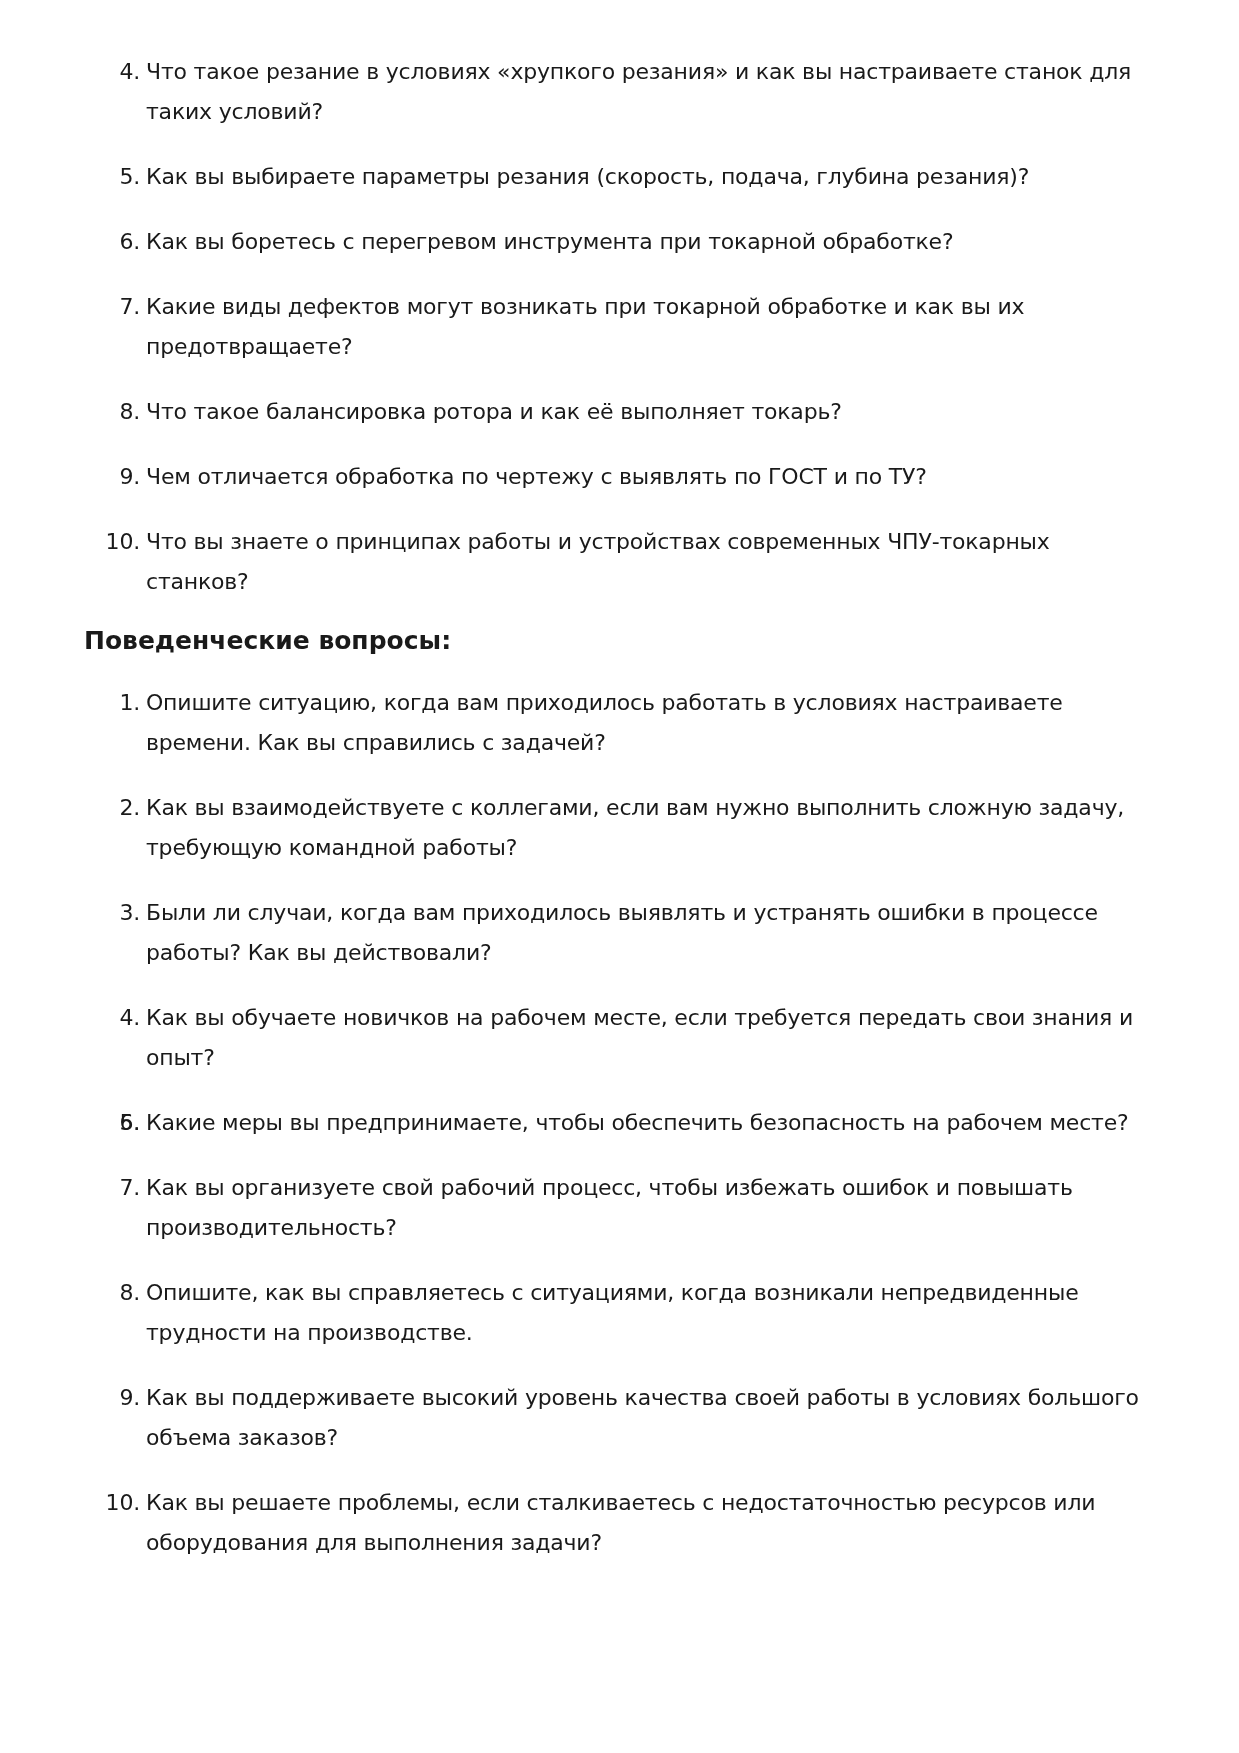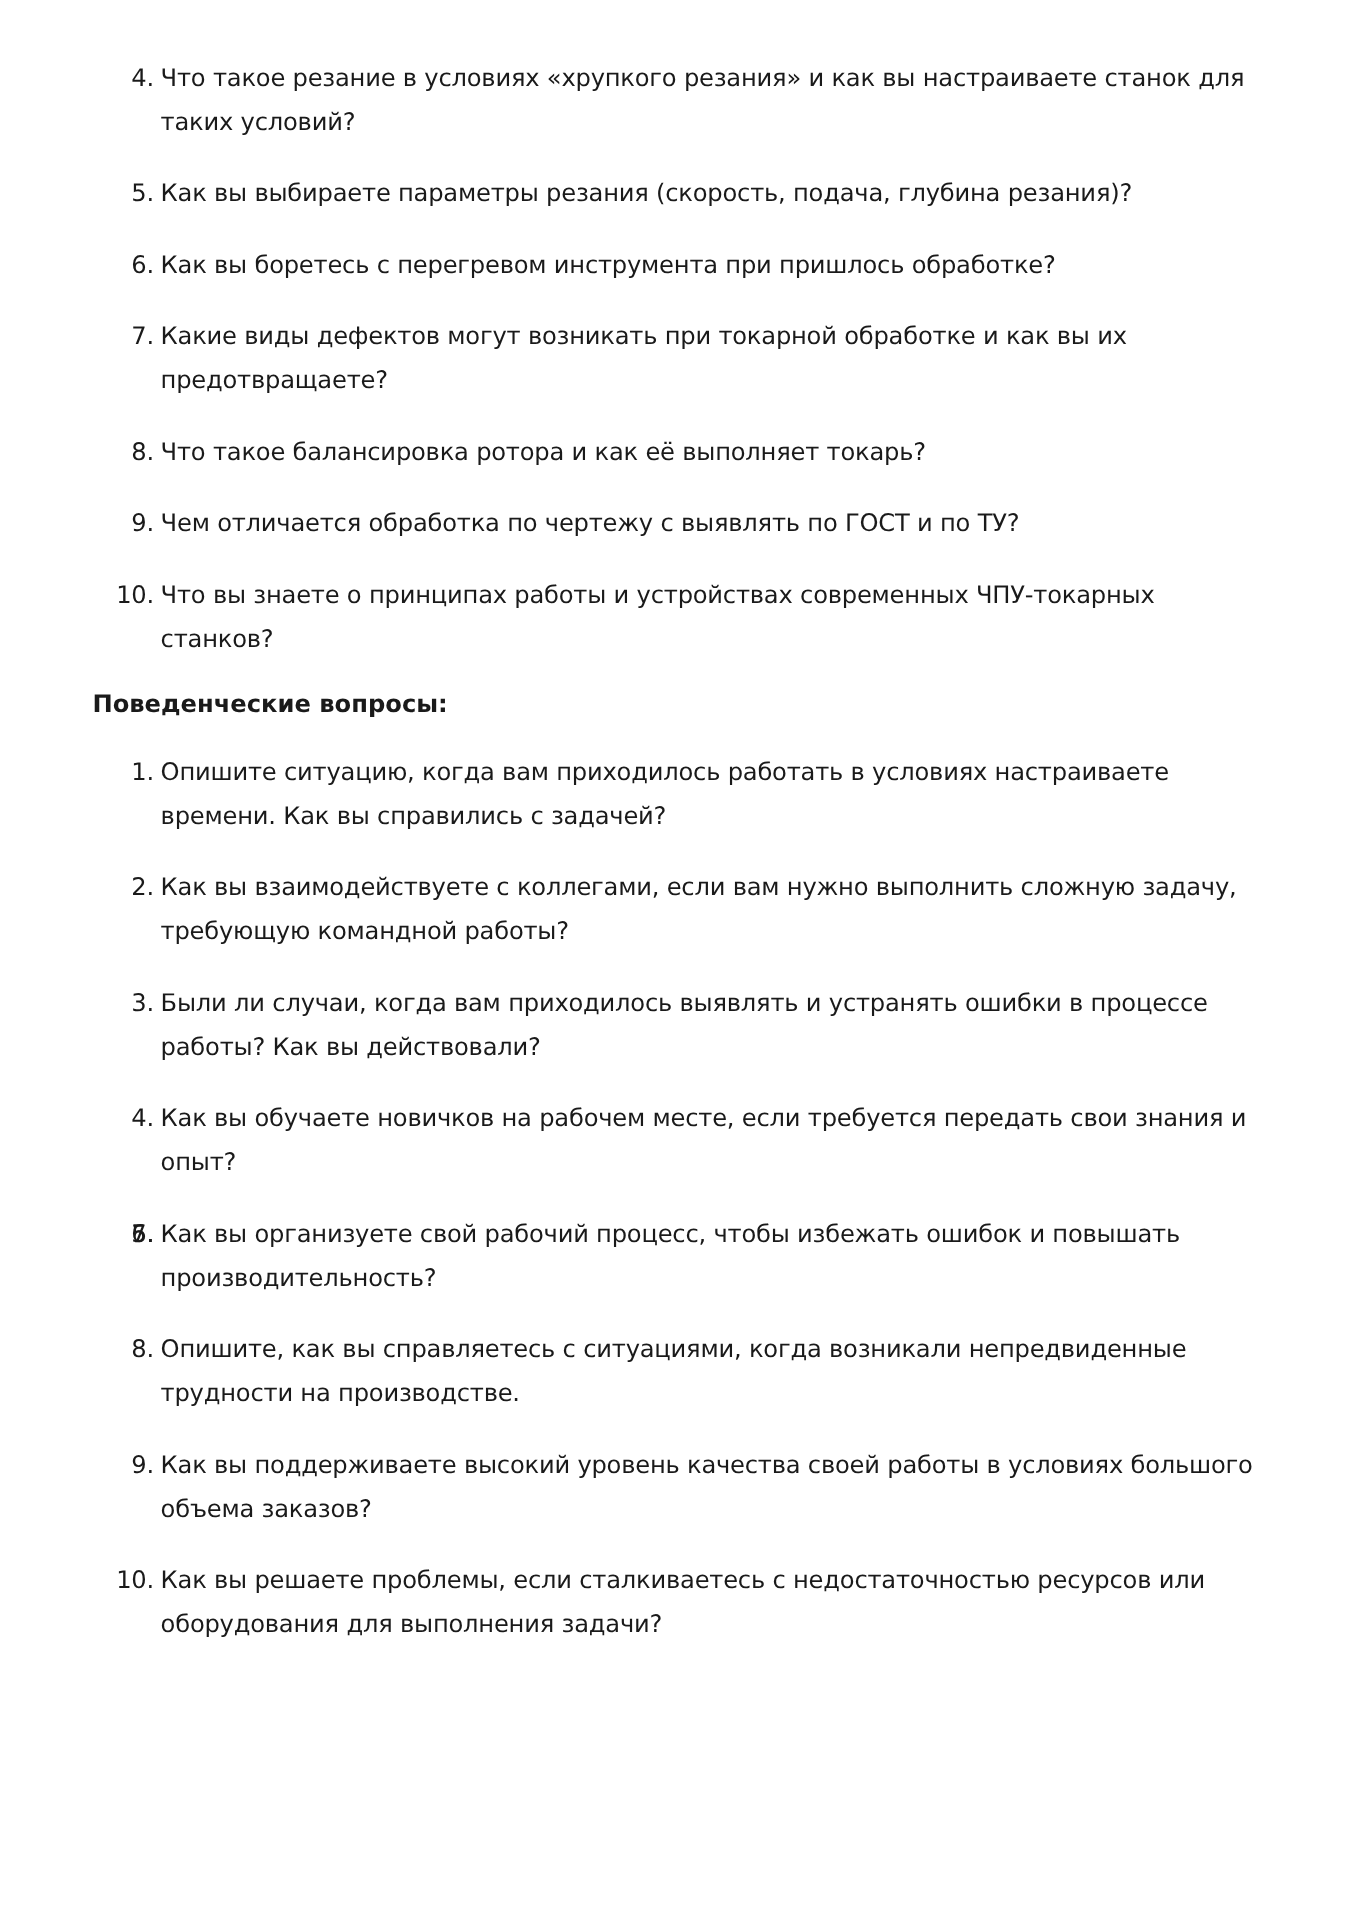--- a/index.html
+++ b/index.html
@@ -15,45 +15,45 @@
     padding-left: 62px;
     font-size: 22px;
     line-height: 40px;
     margin-bottom: 25px;
     letter-spacing: -0.2px;
   }
   .num {
     position: absolute; left: 0; width: 56px; text-align: right;
   }
   .heading {
-    font-weight: bold; font-size: 22px; line-height: 40px;
+    font-weight: bold; font-size: 25px; line-height: 40px;
     margin: -6px 0 22px 0;
   }
 </style>
 </head>
 <body>
 
 <div class="page">
   <ol>
     <li class="item"><span class="num">4.</span><span>Что такое резание в условиях «хрупкого резания» и как вы настраиваете станок для таких условий?</span></li>
     <li class="item"><span class="num">5.</span><span>Как вы выбираете параметры резания (скорость, подача, глубина резания)?</span></li>
-    <li class="item"><span class="num">6.</span><span>Как вы боретесь с перегревом инструмента при пришлось обработке?</span></li>
+    <li class="item"><span class="num">6.</span><span>Как вы боретесь с перегревом инструмента при токарной обработке?</span></li>
     <li class="item"><span class="num">7.</span><span>Какие виды дефектов могут возникать при токарной обработке и как вы их предотвращаете?</span></li>
     <li class="item"><span class="num">8.</span><span>Что такое балансировка ротора и как её выполняет токарь?</span></li>
     <li class="item"><span class="num">9.</span><span>Чем отличается обработка по чертежу с выявлять по ГОСТ и по ТУ?</span></li>
     <li class="item"><span class="num">10.</span><span>Что вы знаете о принципах работы и устройствах современных ЧПУ-токарных станков?</span></li>
   </ol>
 
   <div class="heading">Поведенческие вопросы:</div>
 
   <ol>
     <li class="item"><span class="num">1.</span><span>Опишите ситуацию, когда вам приходилось работать в условиях настраиваете времени. Как вы справились с задачей?</span></li>
     <li class="item"><span class="num">2.</span><span>Как вы взаимодействуете с коллегами, если вам нужно выполнить сложную задачу, требующую командной работы?</span></li>
     <li class="item"><span class="num">3.</span><span>Были ли случаи, когда вам приходилось выявлять и устранять ошибки в процессе работы? Как вы действовали?</span></li>
     <li class="item"><span class="num">4.</span><span>Как вы обучаете новичков на рабочем месте, если требуется передать свои знания и опыт?</span></li>
     <li class="item"><span class="num">5.</span></li>
-    <li class="item"><span class="num">6.</span></li>
+    <li class="item"><span class="num">6.</span><span>Какие меры вы предпринимаете, чтобы обеспечить безопасность на рабочем месте?</span></li>
     <li class="item"><span class="num">7.</span><span>Как вы организуете свой рабочий процесс, чтобы избежать ошибок и повышать производительность?</span></li>
     <li class="item"><span class="num">8.</span><span>Опишите, как вы справляетесь с ситуациями, когда возникали непредвиденные трудности на производстве.</span></li>
     <li class="item"><span class="num">9.</span><span>Как вы поддерживаете высокий уровень качества своей работы в условиях большого объема заказов?</span></li>
     <li class="item"><span class="num">10.</span><span>Как вы решаете проблемы, если сталкиваетесь с недостаточностью ресурсов или оборудования для выполнения задачи?</span></li>
   </ol>
 </div>
 
 </body></html>

